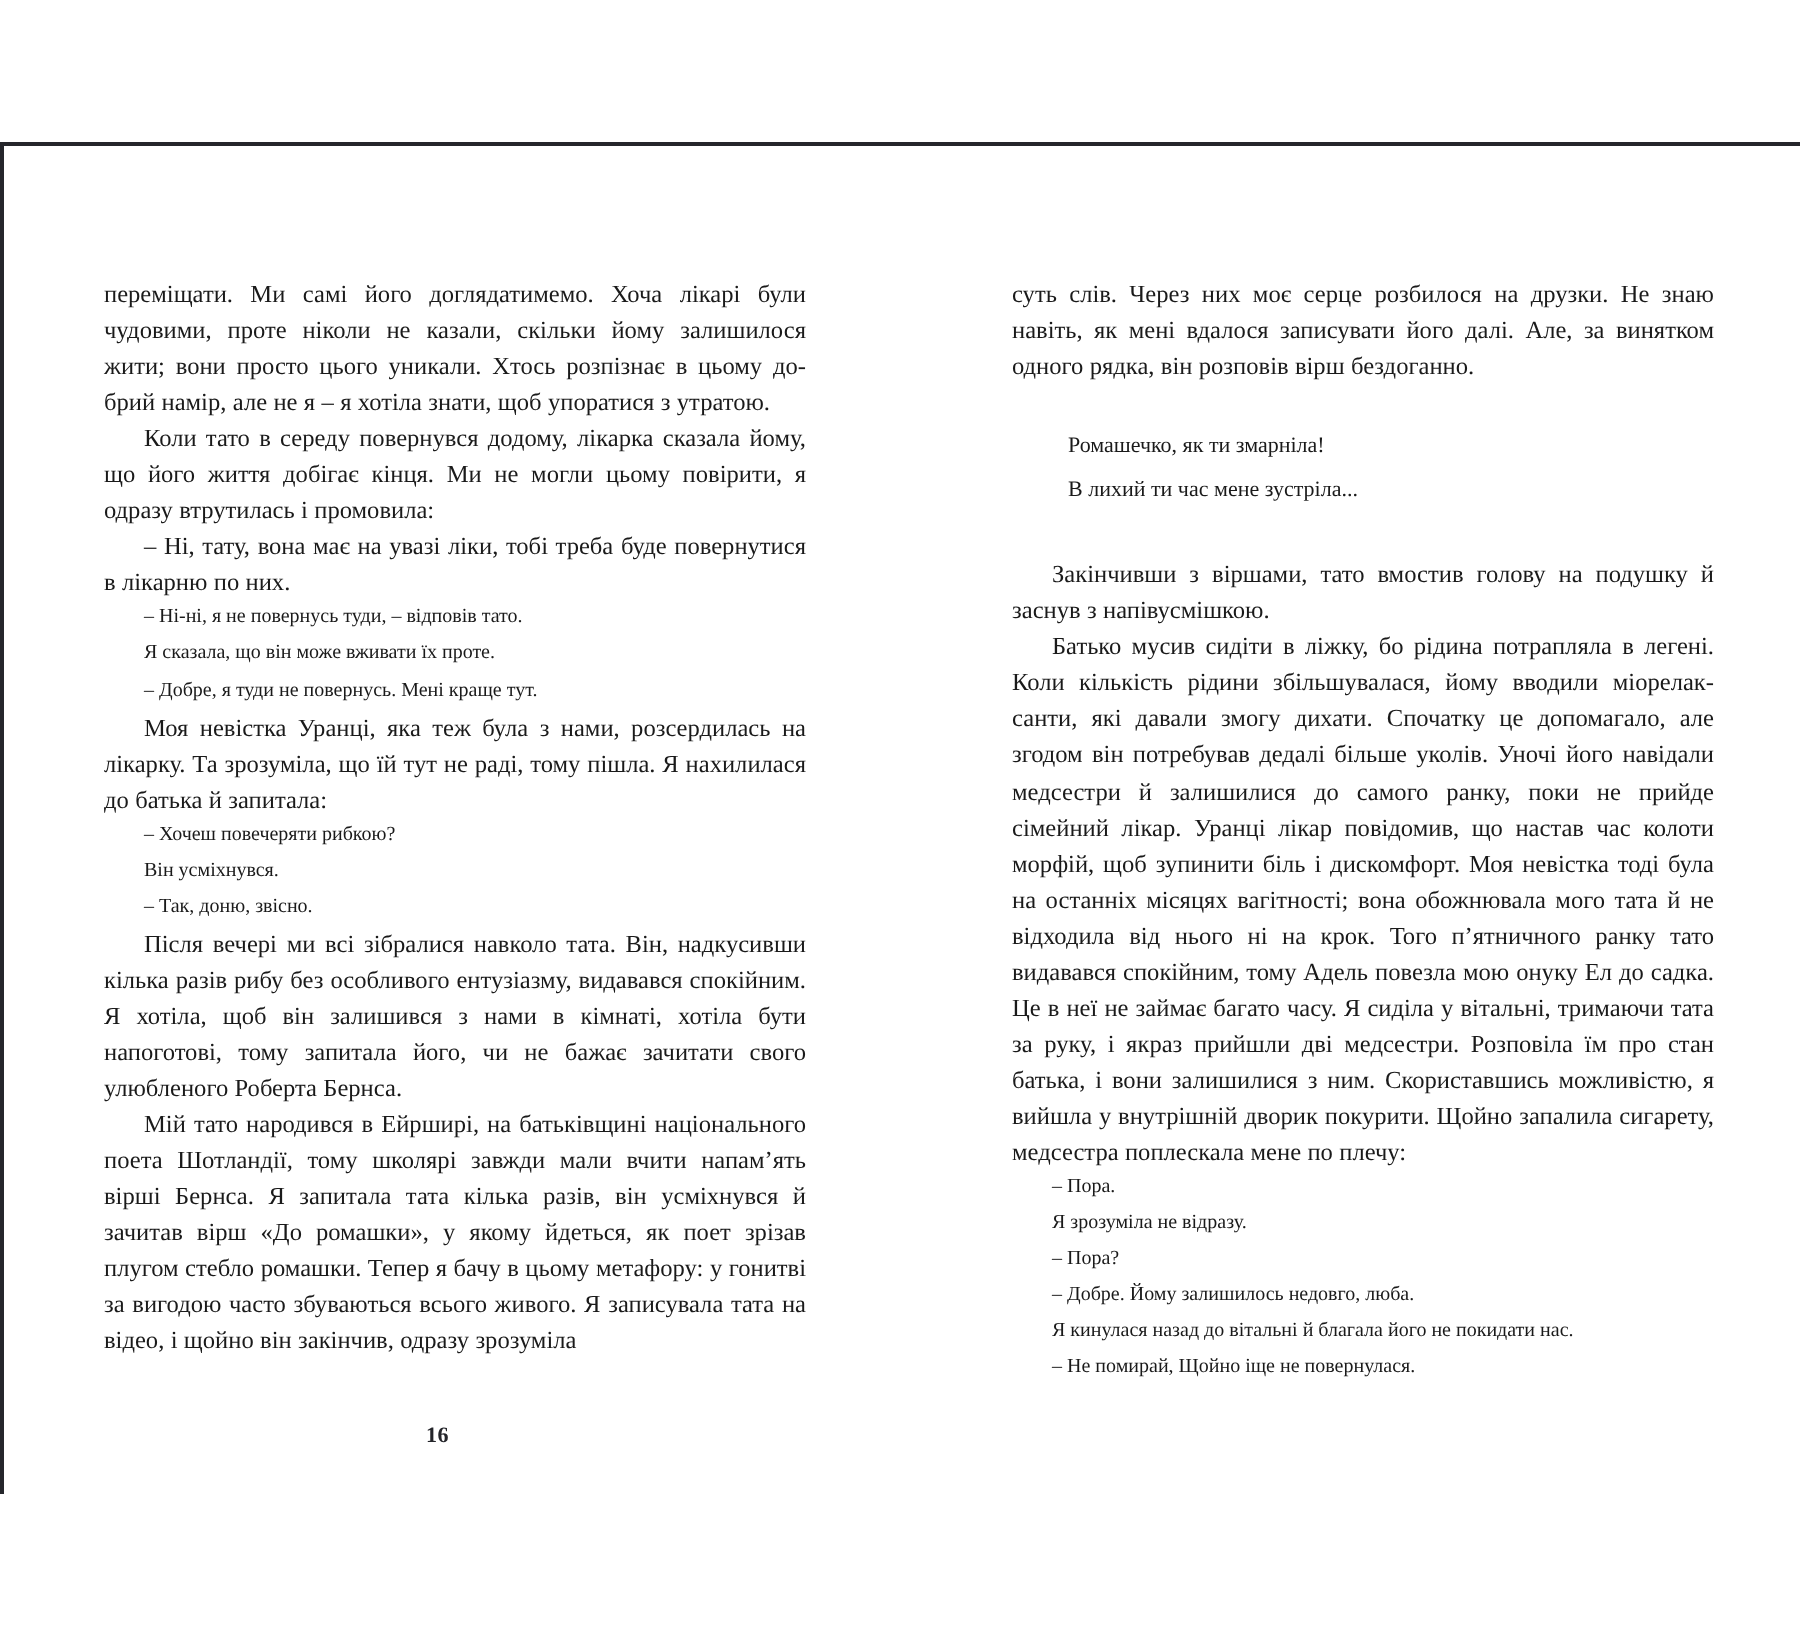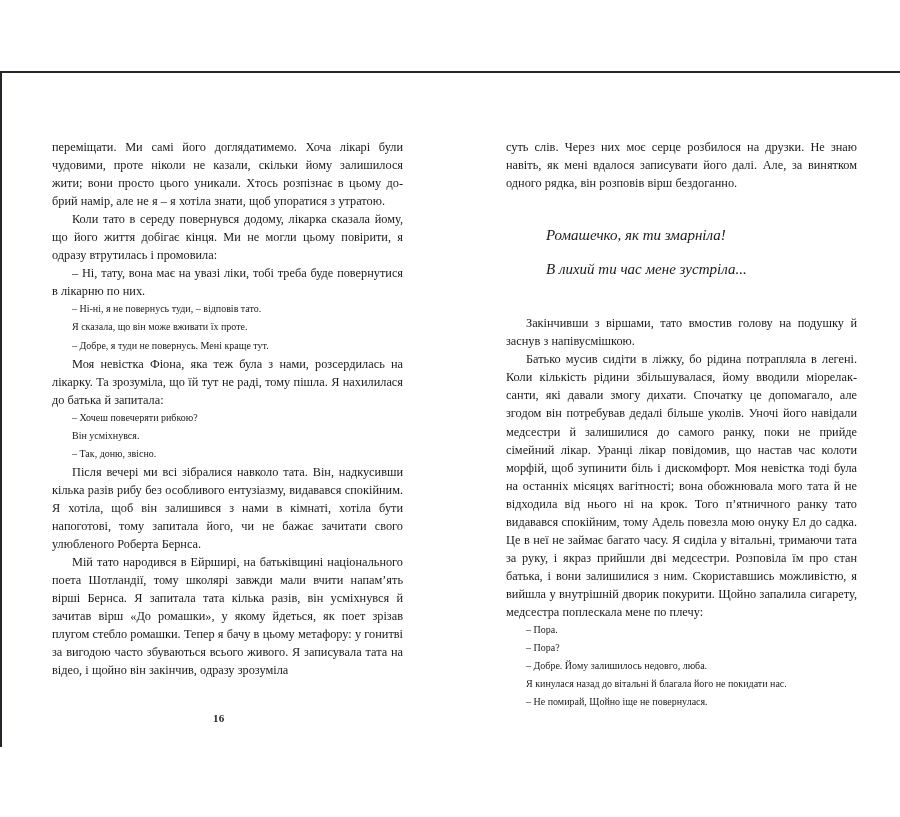--- a/index.html
+++ b/index.html
@@ -92,23 +92,22 @@
     white-space: nowrap;
   }
 
   .verse {
     margin: 0;
     padding: 0;
   }
   .verse-spacer-above { height: 18px; }
   .verse-spacer-below { height: 20px; }
   p.verse-line {
-    margin: 16px;
-    font-style: italic;
-    font-size: 15px;
+    margin: 4px;
+    font-size: 11px;
     line-height: 18.05px;
     text-indent: 24px;
     text-align: left;
     white-space: nowrap;
   }
 
   .folio {
     position: absolute;
     top: 699px;
     font-size: 11px;
@@ -130,21 +129,21 @@
   <div class="spread">
 
     <div class="page page-left">
       <div class="page-body">
           <p class="para noindent">переміщати. Ми самі його доглядатимемо. Хоча лікарі були чудовими, проте ніколи не казали, скільки йому залишилося жити; вони просто цього уникали. Хтось розпізнає в цьому до­брий намір, але не я – я хотіла знати, щоб упоратися з утратою.</p>
           <p class="para">Коли тато в середу повернувся додому, лікарка сказала йому, що його життя добігає кінця. Ми не могли цьому повіри­ти, я одразу втрутилась і промовила:</p>
           <p class="para">– Ні, тату, вона має на увазі ліки, тобі треба буде повернути­ся в лікарню по них.</p>
           <p class="line">– Ні-ні, я не повернусь туди, – відповів тато.</p>
           <p class="line">Я сказала, що він може вживати їх проте.</p>
           <p class="line">– Добре, я туди не повернусь. Мені краще тут.</p>
-          <p class="para">Моя невістка Фіона, яка теж була з нами, розсердилась на лікарку. Та зрозуміла, що їй тут не раді, тому пішла. Я нахили­лася до батька й запитала:</p>
+          <p class="para">Моя невістка Уранці, яка теж була з нами, розсердилась на лікарку. Та зрозуміла, що їй тут не раді, тому пішла. Я нахили­лася до батька й запитала:</p>
           <p class="line">– Хочеш повечеряти рибкою?</p>
           <p class="line">Він усміхнувся.</p>
           <p class="line">– Так, доню, звісно.</p>
           <p class="para">Після вечері ми всі зібралися навколо тата. Він, надкусив­ши кілька разів рибу без особливого ентузіазму, видавався спокійним. Я хотіла, щоб він залишився з нами в кімнаті, хоті­ла бути напоготові, тому запитала його, чи не бажає зачитати свого улюбленого Роберта Бернса.</p>
           <p class="para">Мій тато народився в Ейрширі, на батьківщині національ­ного поета Шотландії, тому школярі завжди мали вчити на­пам’ять вірші Бернса. Я запитала тата кілька разів, він усміх­нувся й зачитав вірш «До ромашки», у якому йдеться, як поет зрізав плугом стебло ромашки. Тепер я бачу в цьому метафору: у гонитві за вигодою часто збуваються всього живого. Я запи­сувала тата на відео, і щойно він закінчив, одразу зрозуміла</p>
         </div>
       <div class="folio">16</div>
     </div>
 
     <div class="page page-right">
@@ -152,20 +151,21 @@
           <p class="para noindent">суть слів. Через них моє серце розбилося на друзки. Не знаю навіть, як мені вдалося записувати його далі. Але, за винятком одного рядка, він розповів вірш бездоганно.</p>
           <div class="verse-spacer-above"></div>
           <div class="verse">
             <p class="verse-line">Ромашечко, як ти змарніла!</p>
             <p class="verse-line">В лихий ти час мене зустріла...</p>
           </div>
           <div class="verse-spacer-below"></div>
           <p class="para">Закінчивши з віршами, тато вмостив голову на подушку й заснув з напівусмішкою.</p>
           <p class="para">Батько мусив сидіти в ліжку, бо рідина потрапляла в легені. Коли кількість рідини збільшувалася, йому вводили міорелак­санти, які давали змогу дихати. Спочатку це допомагало, але згодом він потребував дедалі більше уколів. Уночі його навіда­ли медсестри й залишилися до самого ранку, поки не прийде сімейний лікар. Уранці лікар повідомив, що настав час колоти морфій, щоб зупинити біль і дискомфорт. Моя невістка тоді була на останніх місяцях вагітності; вона обожнювала мого тата й не відходила від нього ні на крок. Того п’ятничного ран­ку тато видавався спокійним, тому Адель повезла мою онуку Ел до садка. Це в неї не займає багато часу. Я сиділа у вітальні, тримаючи тата за руку, і якраз прийшли дві медсестри. Розпові­ла їм про стан батька, і вони залишилися з ним. Скориставшись можливістю, я вийшла у внутрішній дворик покурити. Щойно запалила сигарету, медсестра поплескала мене по плечу:</p>
           <p class="line">– Пора.</p>
+          <p class="line">Я зрозуміла не відразу.</p>
           <p class="line">– Пора?</p>
           <p class="line">– Добре. Йому залишилось недовго, люба.</p>
           <p class="line">Я кинулася назад до вітальні й благала його не покидати нас.</p>
           <p class="line">– Не помирай, Щойно іще не повернулася.</p>
         </div>
 
     </div>
 
   </div>
 </div>

